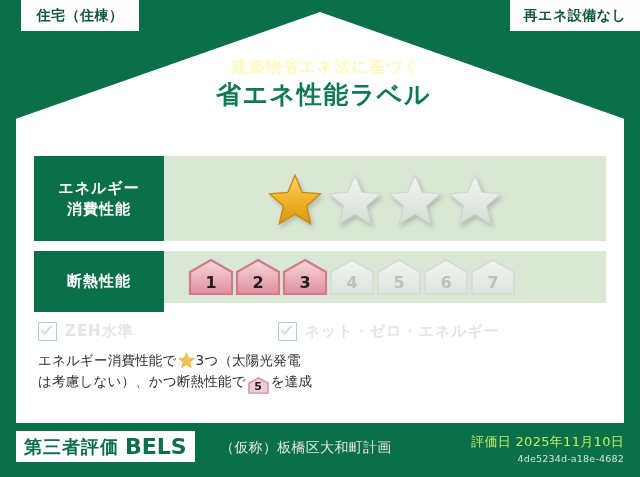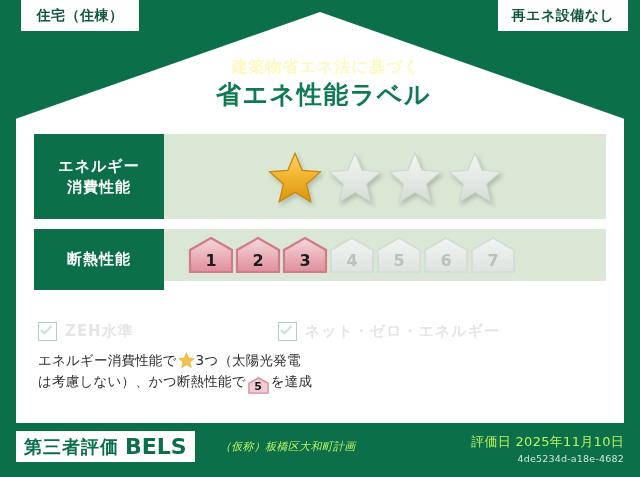--- a/index.html
+++ b/index.html
@@ -21,21 +21,21 @@
     color:#12573c;
     font-weight:bold;
     font-size:14px;
     letter-spacing:0.5px;
     display:flex;align-items:center;justify-content:center;
     height:31px;
     z-index:6;
     margin-left:21px;
   }
   .tag-left{left:0;width:118px;}
-  .tag-right{right:12px;width:130px;}
+  .tag-right{right:0;width:130px;}
 
   
   .house{
     position:absolute;
     left:16px;top:12px;right:16px;bottom:54px;
     background:#ffffff;
     clip-path:polygon(0% 26%, 50% 0%, 100% 26%, 100% 100%, 0% 100%);
     z-index:2;
   }
 
@@ -50,21 +50,21 @@
     text-align:center;color:#fef9c3;
     font-size:16px;font-weight:bold;letter-spacing:1px;
   }
   .title-main{
     position:absolute;top:66px;left:7px;right:0;
     text-align:center;color:#0f7a51;
     font-size:25px;font-weight:bold;letter-spacing:1.5px;
   }
 
   
-  .rows{position:absolute;top:122px;left:18px;right:18px;}
+  .rows{position:absolute;top:144px;left:18px;right:18px;}
   .row{display:flex;align-items:stretch;margin-bottom:10px;}
   .row-label{
     width:130px;flex:0 0 130px;
     background:#0b7049;color:#ffffff;
     display:flex;flex-direction:column;
     align-items:center;justify-content:center;
     font-weight:bold;font-size:15px;line-height:1.35;
     letter-spacing:1px;
   }
   .row-body{
@@ -134,21 +134,21 @@
   }
   .bels{
     position:absolute;left:16px;top:8px;
     background:#ffffff;height:31px;
     display:flex;align-items:center;padding:0 8px;
   }
   .bels-jp{color:#0b7049;font-weight:bold;font-size:18px;letter-spacing:1px;}
   .bels-en{color:#0b7049;font-weight:bold;font-size:22px;letter-spacing:0px;margin-left:6px;}
   .project{
     position:absolute;left:220px;top:16px;
-    color:#bef264;font-size:11px;letter-spacing:0.3px;font-style:italic;
+    color:#e5e5e5;font-size:14px;letter-spacing:0.3px;
   }
   .eval-date{
     position:absolute;right:16px;top:10px;
     color:#bef264;font-size:13px;letter-spacing:0.3px;
   }
   .eval-id{
     position:absolute;right:16px;top:30px;
     color:#cfe6da;font-size:9.5px;letter-spacing:0.2px;
   }
 </style>

